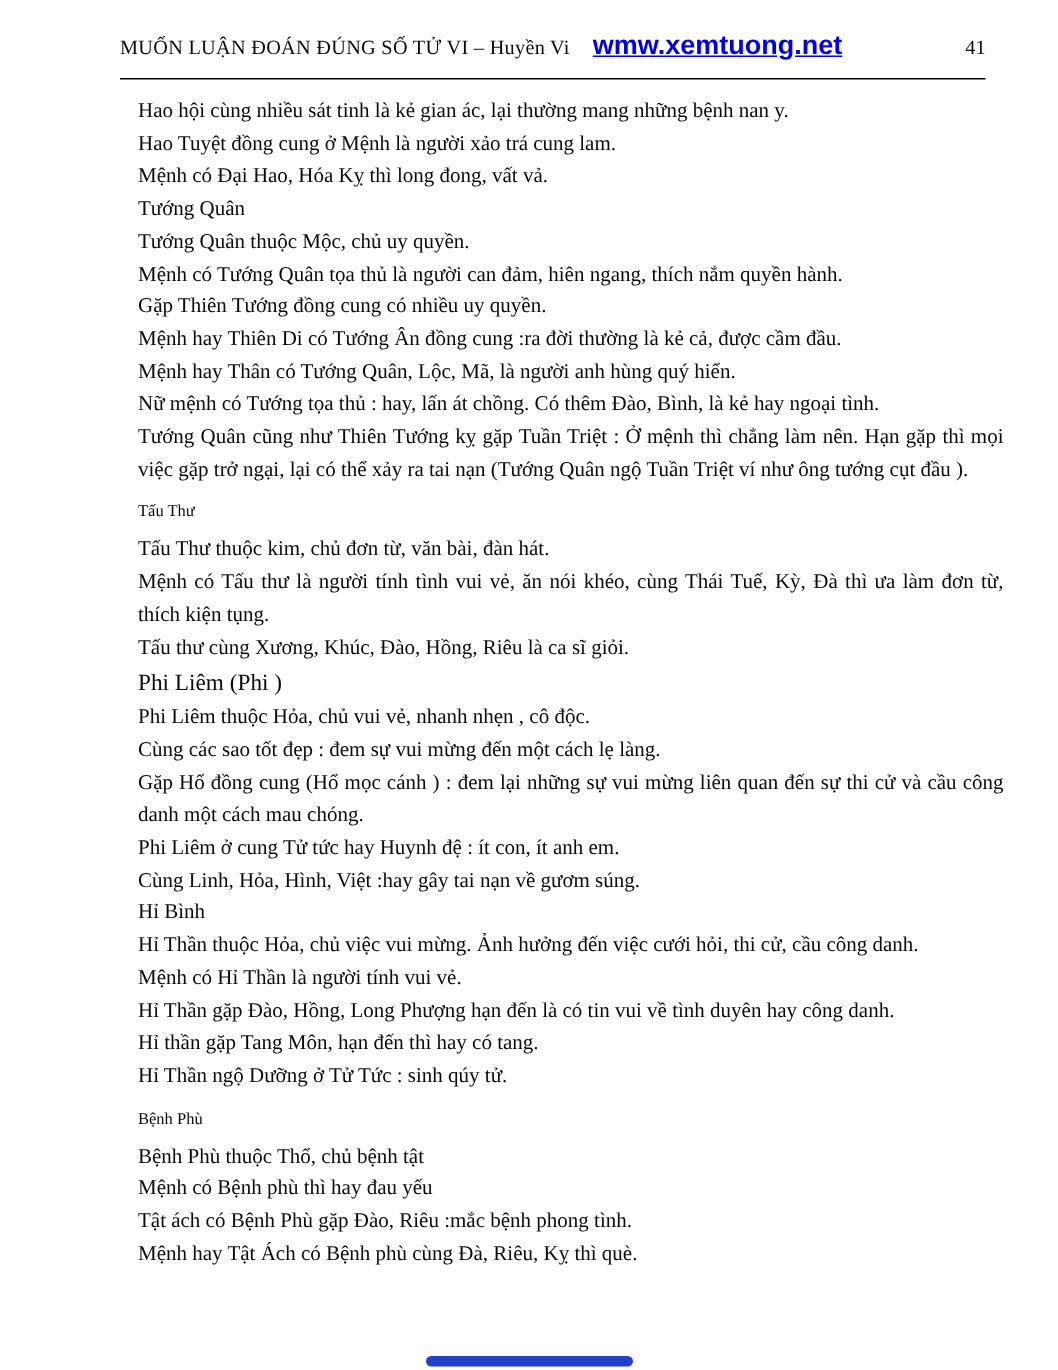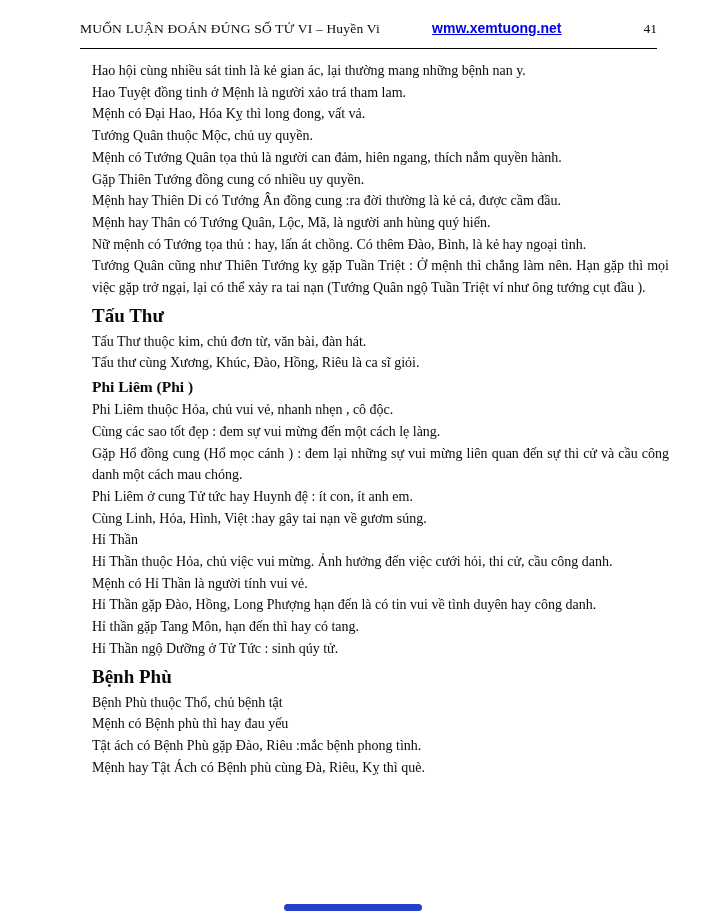--- a/index.html
+++ b/index.html
@@ -23,21 +23,21 @@
     font-size: 13.5px;
     white-space: nowrap;
   }
   .header-title {
     flex: 1;
     letter-spacing: 0.2px;
   }
   .header-link {
     font-family: "Liberation Sans", sans-serif;
     font-weight: bold;
-    font-size: 14px;
+    font-size: 18px;
     color: var(--link, #0000e6);
     text-decoration: underline;
     cursor: pointer;
   }
   .header-page {
     margin-left: 82px;
     font-size: 13.5px;
   }
   .header-divider {
     border: none;
@@ -49,28 +49,28 @@
     width: 577px;
     margin-left: 12px;
   }
   .p {
     font-size: 14px;
     line-height: 21.7px;
     margin: 0;
     text-align: justify;
   }
   .h1 {
-    font-size: 19px;
-    font-weight: bold;
+    font-size: 11px;
+    font-weight: normal;
     line-height: 24px;
     margin: 5px 0 3px 0;
   }
   .h2 {
     font-size: 15.5px;
-    font-weight: bold;
+    font-weight: normal;
     line-height: 22px;
     margin: 2px 0 1px 0;
   }
   .home-bar {
     position: absolute;
     left: 50%;
     bottom: 2px;
     transform: translateX(-50%);
     width: 138px;
     height: 7px;
@@ -86,39 +86,41 @@
   <div class="header">
     <span class="header-title">MUỐN LUẬN ĐOÁN ĐÚNG SỐ TỬ VI – Huyền Vi</span>
     <span class="header-link">wmw.xemtuong.net</span>
     <span class="header-page">41</span>
   </div>
 
   <hr class="header-divider">
 
   <div class="doc-body">
     <p class="p">Hao hội cùng nhiều sát tinh là kẻ gian ác, lại thường mang những bệnh nan y.</p>
-    <p class="p">Hao Tuyệt đồng tinh ở Mệnh là người xảo trá tham lam.</p>
+    <p class="p">Hao Tuyệt đồng cung ở Mệnh là người xảo trá cung lam.</p>
     <p class="p">Mệnh có Đại Hao, Hóa Kỵ thì long đong, vất vả.</p>
+    <p class="p">Tướng Quân</p>
     <p class="p">Tướng Quân thuộc Mộc, chủ uy quyền.</p>
     <p class="p">Mệnh có Tướng Quân tọa thủ là người can đảm, hiên ngang, thích nắm quyền hành.</p>
     <p class="p">Gặp Thiên Tướng đồng cung có nhiều uy quyền.</p>
     <p class="p">Mệnh hay Thiên Di có Tướng Ân đồng cung :ra  đời thường là kẻ cả, được cầm đầu.</p>
     <p class="p">Mệnh hay Thân có Tướng Quân, Lộc, Mã, là người anh hùng quý hiển.</p>
     <p class="p">Nữ mệnh có Tướng tọa thủ : hay, lấn át chồng. Có thêm Đào,  Bình, là kẻ hay ngoại tình.</p>
     <p class="p">Tướng Quân cũng như Thiên Tướng kỵ gặp Tuần Triệt : Ở mệnh thì chẳng làm nên. Hạn gặp thì mọi việc gặp trở ngại, lại có thể xảy ra tai nạn (Tướng Quân ngộ Tuần Triệt ví như ông tướng cụt đầu ).</p>
     <p class="h1">Tấu Thư</p>
     <p class="p">Tấu Thư thuộc kim, chủ đơn từ, văn bài, đàn hát.</p>
+    <p class="p">Mệnh có Tấu thư là người tính tình vui vẻ, ăn nói khéo, cùng Thái Tuế, Kỳ, Đà thì ưa làm đơn từ, thích kiện tụng.</p>
     <p class="p">Tấu thư cùng Xương, Khúc, Đào, Hồng, Riêu là ca sĩ giỏi.</p>
     <p class="h2">Phi Liêm  (Phi )</p>
     <p class="p">Phi Liêm thuộc  Hỏa, chủ vui vẻ, nhanh nhẹn , cô độc.</p>
     <p class="p">Cùng các sao tốt đẹp : đem sự vui mừng đến một cách lẹ làng.</p>
     <p class="p">Gặp Hổ đồng cung (Hổ mọc cánh ) : đem lại những sự vui mừng liên quan đến sự thi cử và cầu công danh một cách mau chóng.</p>
     <p class="p">Phi Liêm ở cung Tử tức hay Huynh đệ : ít con, ít anh em.</p>
     <p class="p">Cùng Linh, Hỏa, Hình, Việt :hay gây tai nạn về gươm súng.</p>
-    <p class="p">Hỉ Thần</p>
+    <p class="p">Hỉ Bình</p>
     <p class="p">Hỉ Thần thuộc Hỏa, chủ việc vui mừng. Ảnh hưởng đến việc cưới hỏi, thi cử, cầu công danh.</p>
     <p class="p">Mệnh có Hỉ Thần là người tính vui vẻ.</p>
     <p class="p">Hỉ Thần gặp Đào, Hồng, Long Phượng hạn đến là có tin vui về tình duyên hay công danh.</p>
     <p class="p">Hỉ thần gặp Tang Môn, hạn đến thì hay có tang.</p>
     <p class="p">Hỉ Thần ngộ Dưỡng ở Tử Tức : sinh qúy tử.</p>
     <p class="h1">Bệnh Phù</p>
     <p class="p">Bệnh Phù thuộc Thổ, chủ bệnh tật</p>
     <p class="p">Mệnh có Bệnh phù thì hay đau yếu</p>
     <p class="p">Tật ách  có Bệnh Phù gặp Đào, Riêu :mắc bệnh phong tình.</p>
     <p class="p">Mệnh hay Tật Ách có Bệnh phù cùng Đà, Riêu, Kỵ thì què.</p>

